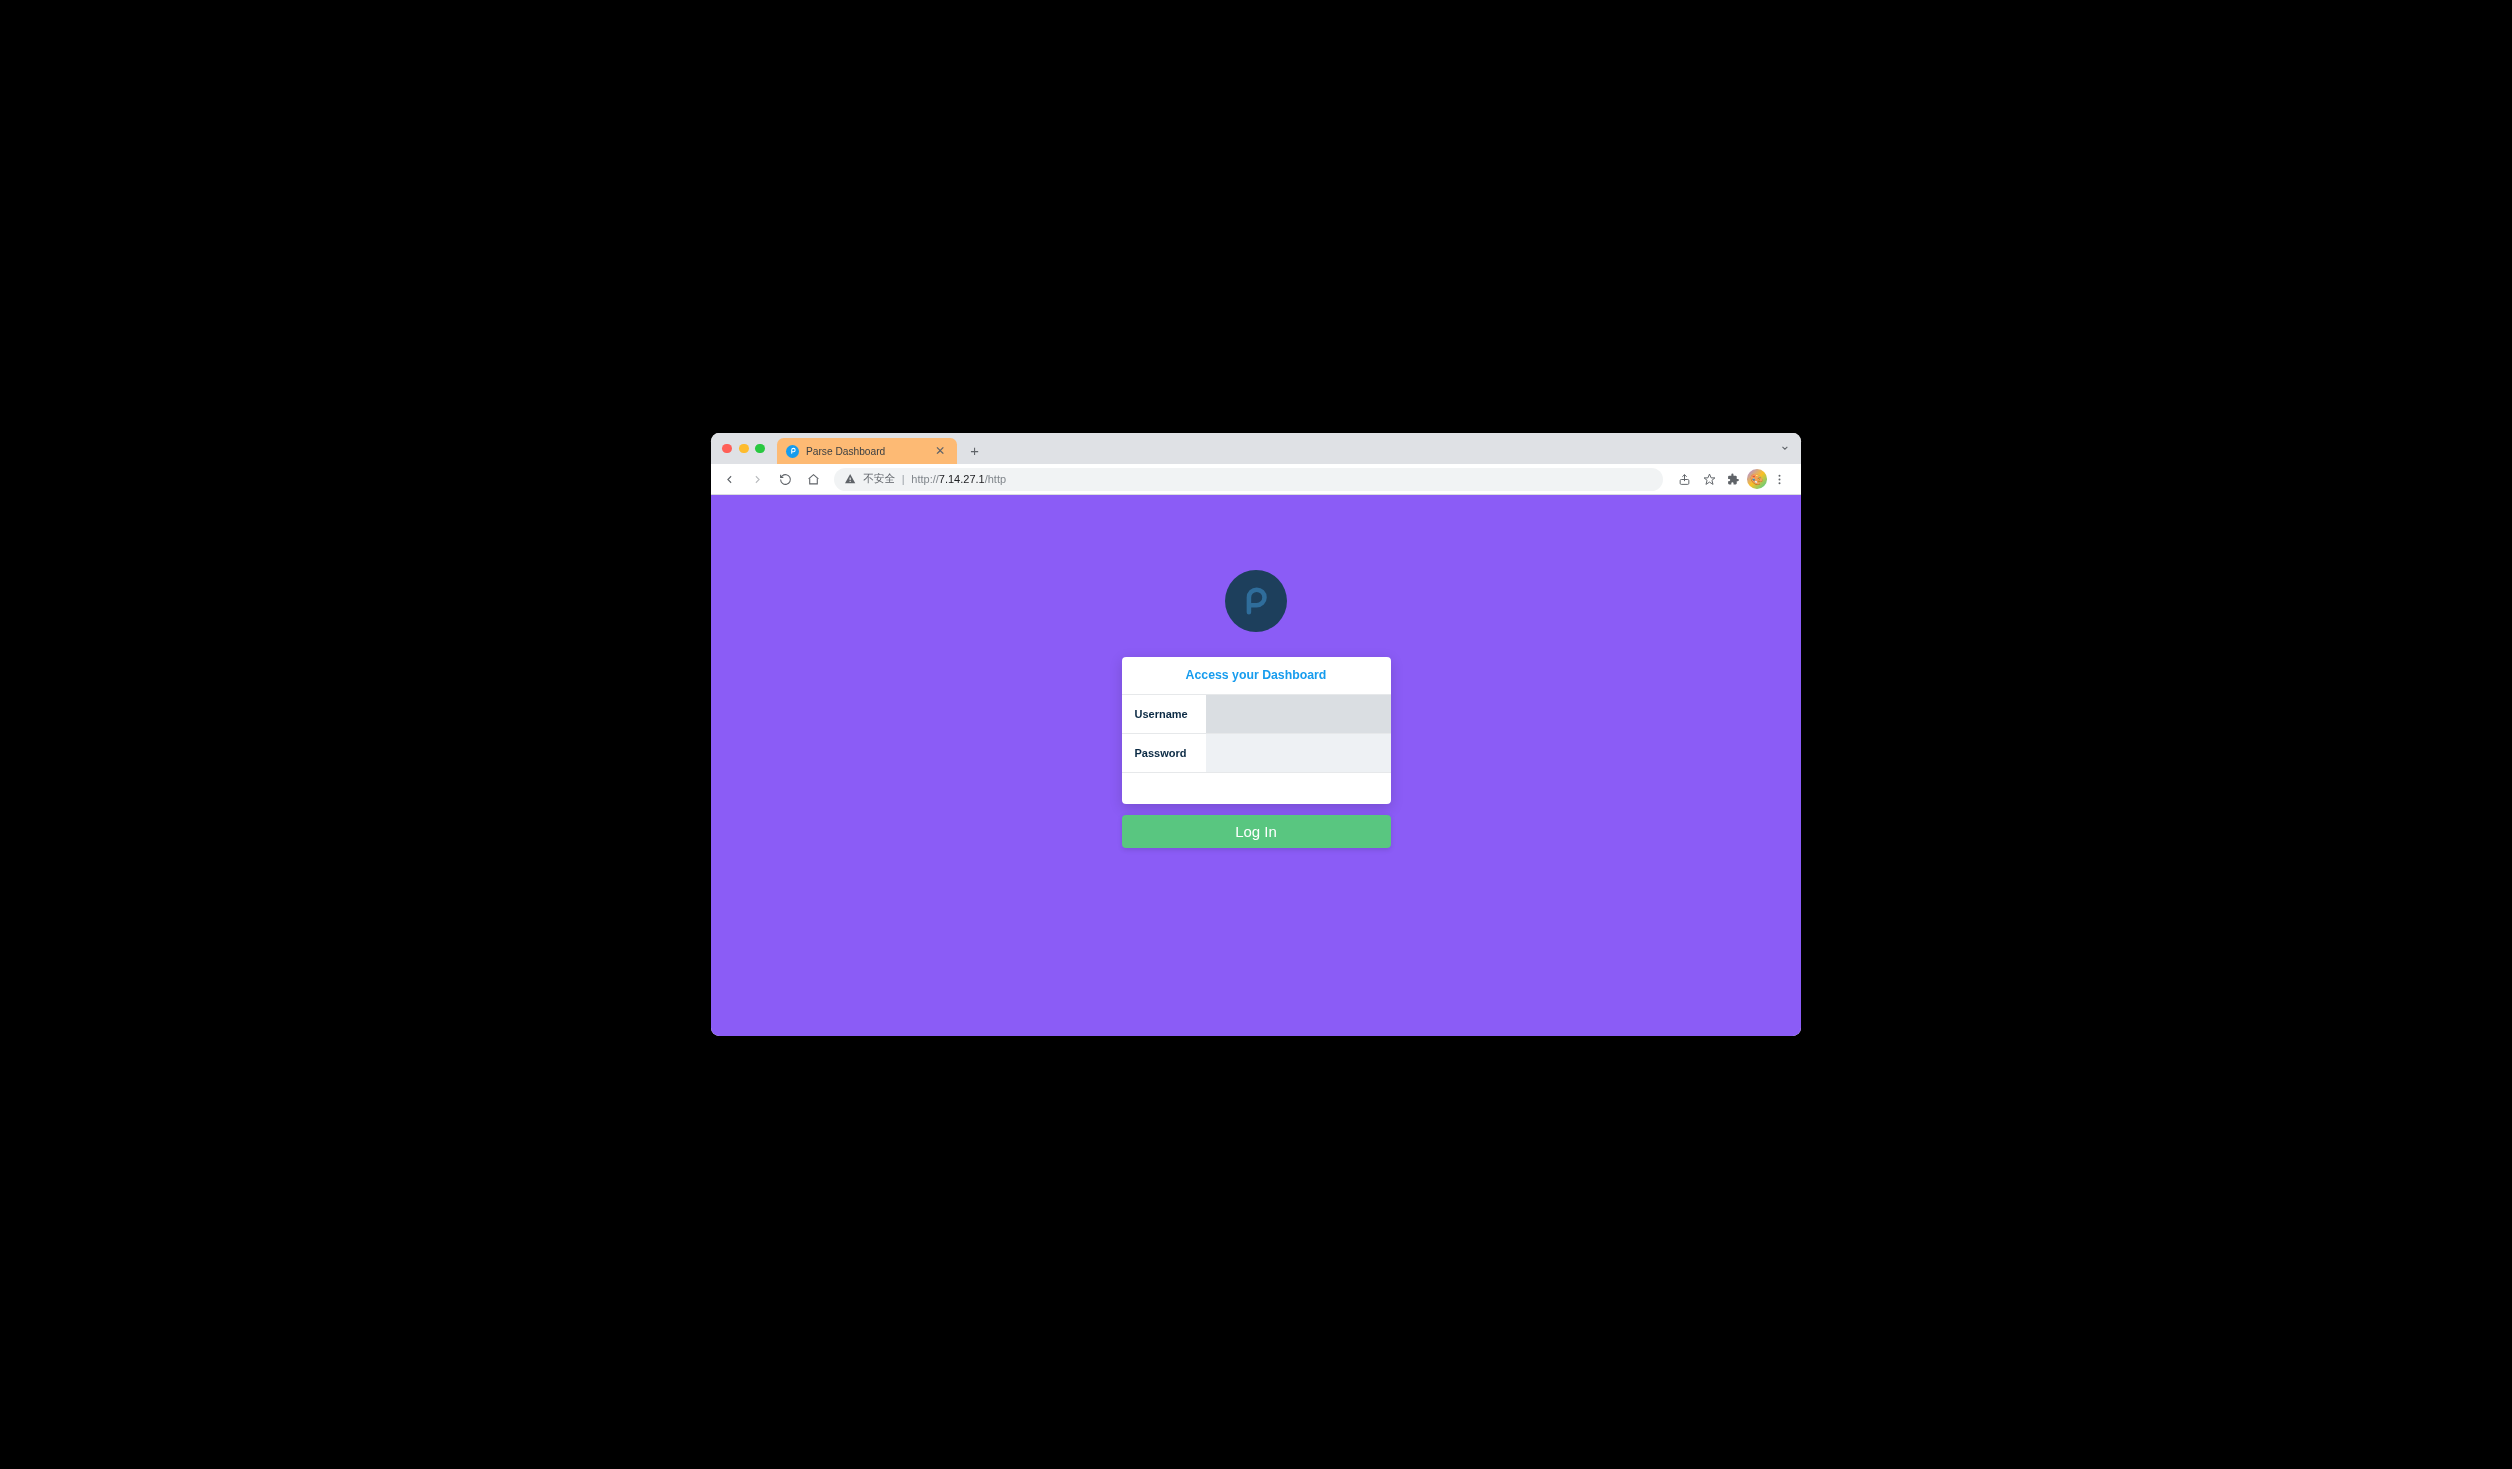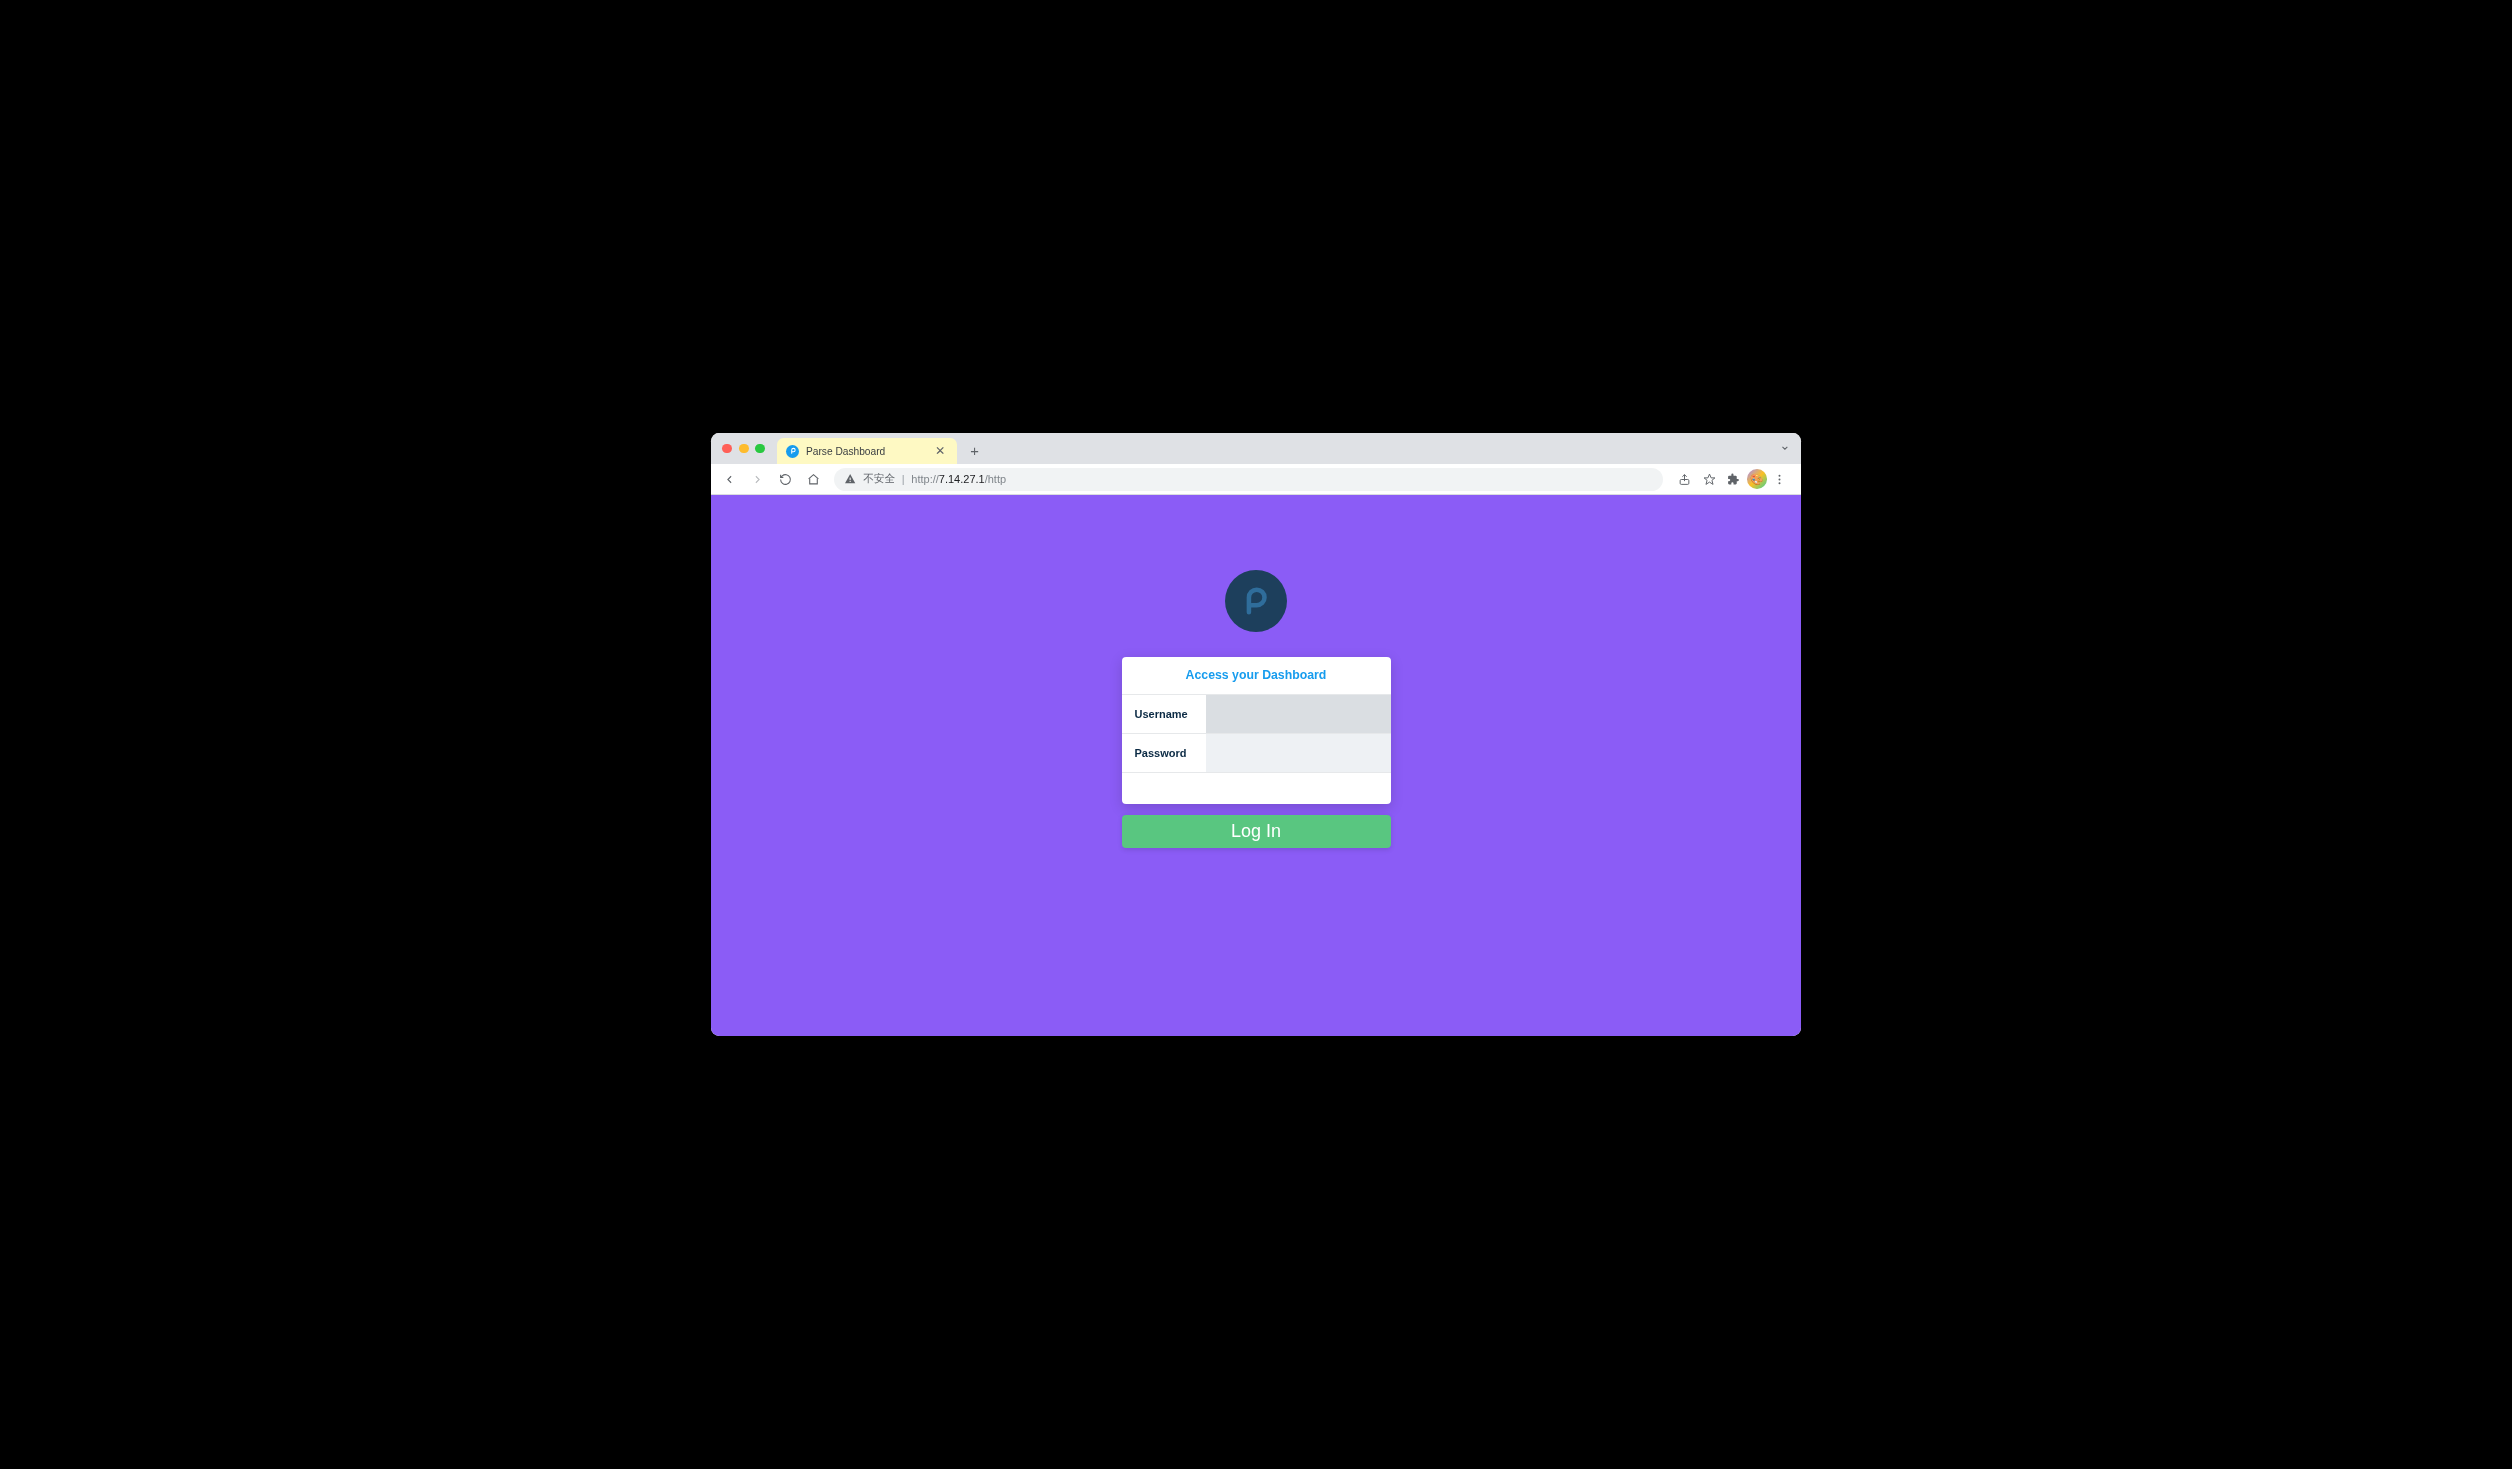--- a/index.html
+++ b/index.html
@@ -36,21 +36,21 @@
       height: 100%;
     }
     .tl { width: 9.8px; height: 9.8px; border-radius: 50%; }
     .tl-red   { background: #ff5f57; }
     .tl-yel   { background: #febc2e; }
     .tl-grn   { background: #28c840; }
     .tab {
       display: flex;
       align-items: center;
       gap: 6.6px;
-      background: #fef9c3;
+      background: #fdba74;
       height: 26px;
       padding: 0 9.8px;
       border-radius: 6.6px 6.6px 0 0;
       min-width: 180px;
       margin-left: 4.9px;
       font-size: 10.2px;
       color: #3c4043;
     }
     .tab .favicon {
       width: 13px; height: 13px; border-radius: 50%;
@@ -157,21 +157,21 @@
       padding:0 9.8px;font-size:11.5px;color:#333;
     }
     .field-input.focused { background:#dadee2; }
     .card-footer { height:31px; }
     .login-btn {
       width:269px;
       margin-top:11.5px;
       height:33px;
       border:none;border-radius:4.1px;
       background:#59c680;
-      color:#fff;font-size:18px;
+      color:#fff;font-size:15px;
       cursor:pointer;
       box-shadow:0 1.6px 4.9px rgba(0,0,0,.12);
     }
   </style>
 </head>
 <body>
 
 <div class="window">
 
   <div class="tabstrip">

